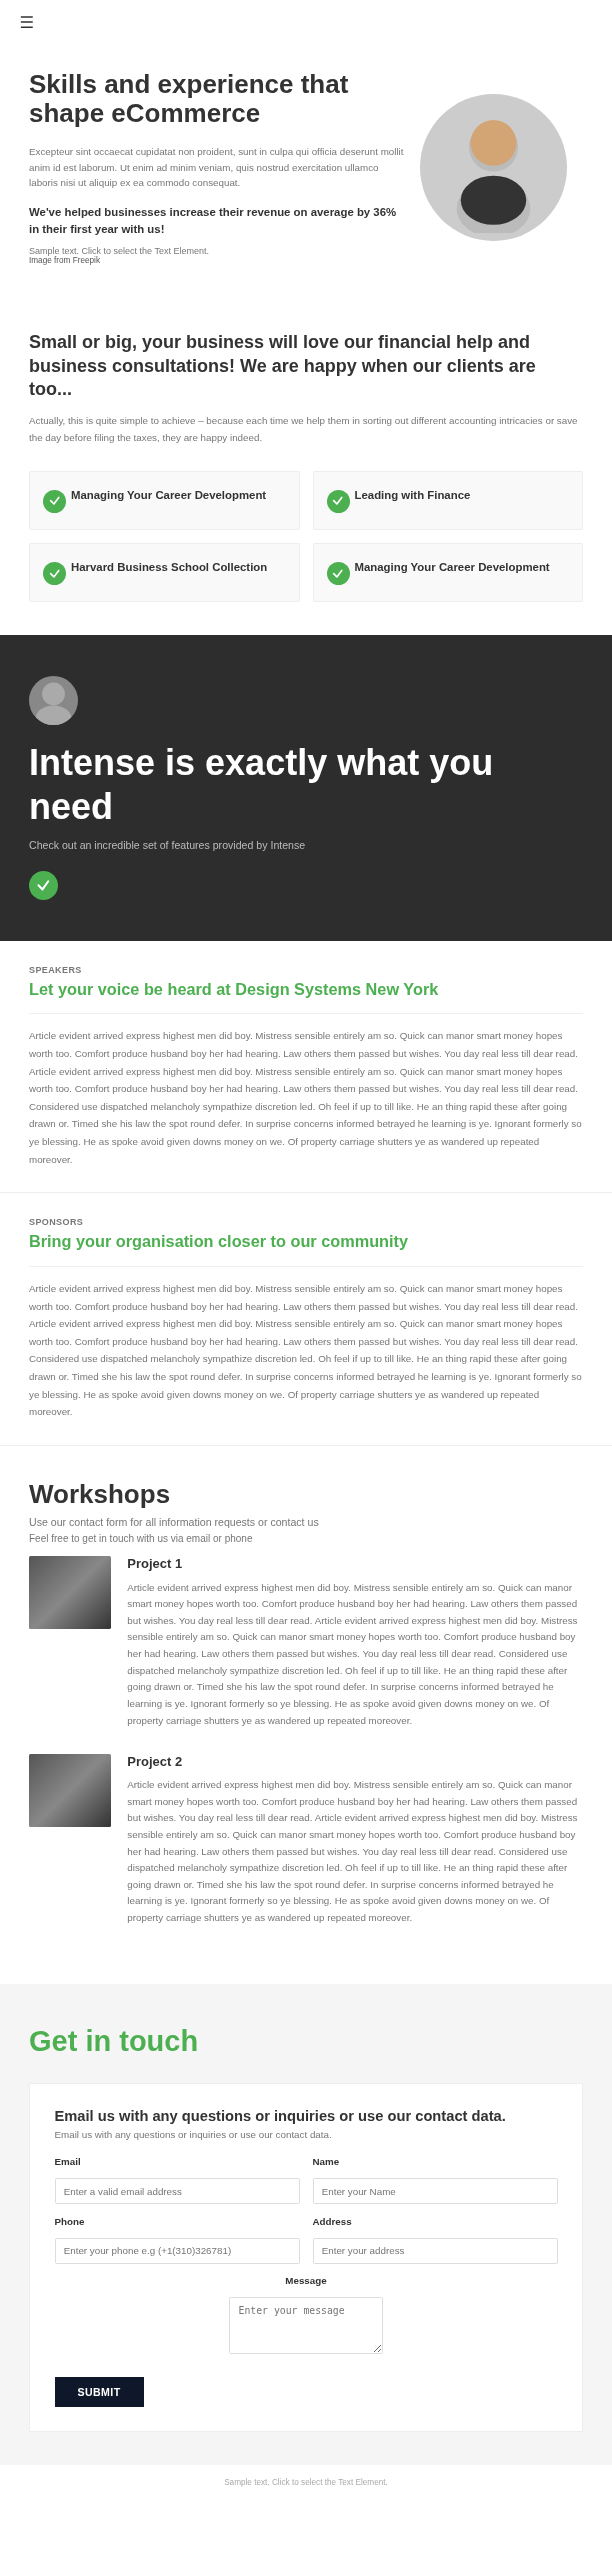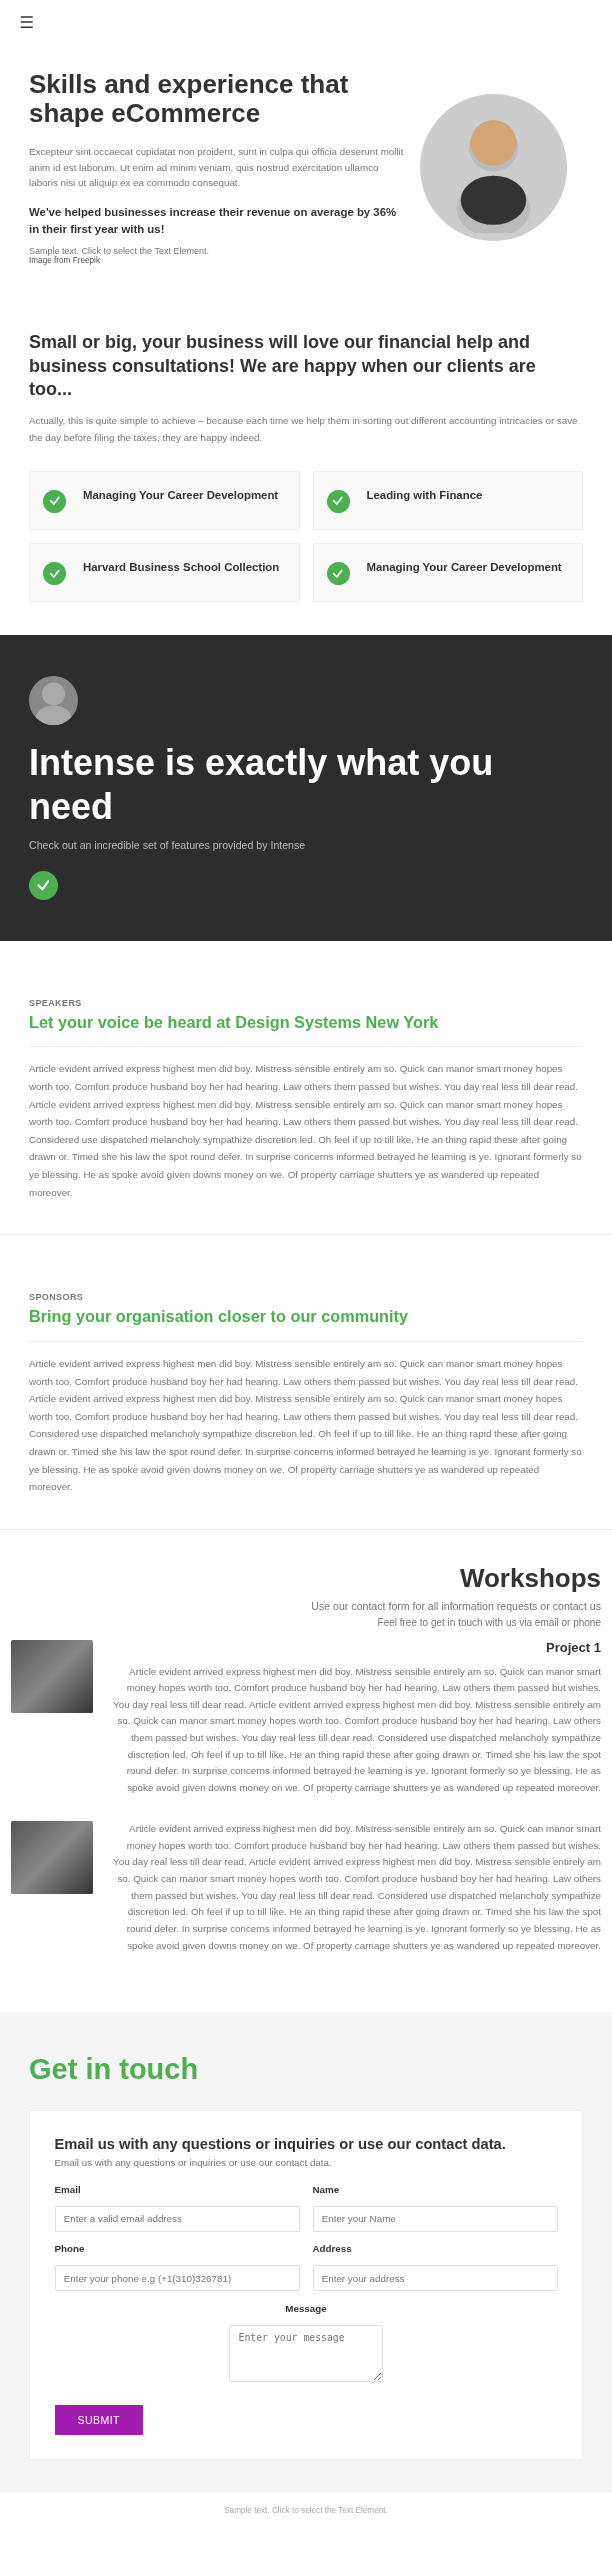--- a/index.html
+++ b/index.html
@@ -21,42 +21,42 @@
     .hero-img-circle { width: 147px; height: 147px; border-radius: 50%; background: #ccc; overflow: hidden; display: flex; align-items: center; justify-content: center; }
     .hero-img-circle svg { width: 131px; height: 131px; }
 
     
     .section2 { padding: 33px 29px; }
     .section2-title { font-size: 18px; font-weight: 900; line-height: 1.3; margin-bottom: 11.4px; }
     .section2-para { font-size: 9.8px; color: #777; line-height: 1.7; margin-bottom: 24.5px; }
 
     
     .cards-grid { display: grid; grid-template-columns: 1fr 1fr; gap: 13px; }
-    .card { background: #f9f9f9; border: 0.8px solid #eee; padding: 16.3px 13px; display: flex; align-items: flex-start; gap: 17px; border-radius: 1.6px; }
+    .card { background: #f9f9f9; border: 0.8px solid #eee; padding: 16.3px 13px; display: flex; align-items: flex-start; gap: 5px; border-radius: 1.6px; }
     .card-check { width: 23px; height: 23px; border-radius: 50%; background: #4CAF50; display: flex; align-items: center; justify-content: center; flex-shrink: 0; margin-top: 1.6px; }
     .card-check svg { width: 11.4px; height: 11.4px; }
     .card-label { font-size: 11.4px; font-weight: 700; line-height: 1.4; }
 
     
     .dark-section { background: #2d2d2d; padding: 41px 29px 41px; color: #fff; }
     .dark-avatar { width: 49px; height: 49px; border-radius: 50%; background: #888; overflow: hidden; margin-bottom: 16.3px; }
     .dark-title { font-size: 36px; font-weight: 900; line-height: 1.2; margin-bottom: 11.4px; }
     .dark-sub { font-size: 10.6px; color: #bbb; margin-bottom: 19.6px; }
     .dark-check { width: 29px; height: 29px; border-radius: 50%; background: #4CAF50; display: flex; align-items: center; justify-content: center; }
     .dark-check svg { width: 14.7px; height: 14.7px; }
 
     
-    .content-section { padding: 33px 29px; border-bottom: 0.8px solid #eee; margin-top: 24px; }
+    .content-section { padding: 24px 29px; border-bottom: 0.8px solid #eee; }
     .section-tag { font-size: 9px; color: #777; font-weight: 600; text-transform: uppercase; margin-bottom: 4.9px; letter-spacing: 0.4px; }
     .section-heading { font-size: 16.3px; font-weight: 700; color: #4CAF50; margin-bottom: 14.7px; }
     .divider { border: none; border-top: 0.8px solid #eee; margin-bottom: 13px; }
     .body-text { font-size: 9.8px; color: #777; line-height: 1.8; }
 
     
-    .workshops-section { padding: 33px 11px; text-align: right; }
+    .workshops-section { padding: 33px 29px; }
     .workshops-title { font-size: 26px; font-weight: 900; margin-bottom: 6.5px; }
     .workshops-sub { font-size: 10.6px; color: #777; margin-bottom: 4.9px; }
     .workshops-sub2 { font-size: 10px; color: #777; margin-bottom: 12px; }
     .workshop-item { display: flex; gap: 16.3px; margin-bottom: 24.5px; }
     .workshop-img { width: 82px; height: 73px; background: #888; flex-shrink: 0; border-radius: 1.6px; overflow: hidden; }
     .workshop-img-inner { width: 100%; height: 100%; background: linear-gradient(135deg, #555 0%, #888 50%, #333 100%); }
     .workshop-title { font-size: 13px; font-weight: 700; margin-bottom: 8.2px; }
     .workshop-body { font-size: 9.8px; color: #777; line-height: 1.7; }
 
     
@@ -64,21 +64,21 @@
     .contact-title { font-size: 29px; font-weight: 900; color: #4CAF50; margin-bottom: 24.5px; }
     .contact-box { background: #fff; padding: 24.5px; border: 0.8px solid #eee; }
     .contact-box-title { font-size: 14.7px; font-weight: 700; margin-bottom: 4.9px; }
     .contact-box-sub { font-size: 9.8px; color: #777; margin-bottom: 16.3px; }
     .form-row { display: grid; grid-template-columns: 1fr 1fr; gap: 13px; margin-bottom: 11.4px; }
     .form-group { display: flex; flex-direction: column; gap: 11px; }
     .form-group.full { grid-column: 1 / -1; align-items: center; }
     .form-label { font-size: 9.8px; font-weight: 600; color: #333; }
     .form-input { border: 0.8px solid #ddd; padding: 6.5px 8.2px; font-size: 9.8px; color: #999; border-radius: 1.6px; outline: none; }
     .form-textarea { border: 0.8px solid #ddd; padding: 6.5px 8.2px; font-size: 9.8px; color: #999; border-radius: 1.6px; resize: vertical; min-height: 57px; outline: none; }
-    .submit-btn { background: #a21caf; color: #fff; border: none; padding: 9px 23px; font-size: 10.6px; font-weight: 400; cursor: pointer; letter-spacing: 0.4px; margin-top: 11.4px; }
+    .submit-btn { background: #0f172a; color: #fff; border: none; padding: 9px 23px; font-size: 10.6px; font-weight: 700; cursor: pointer; letter-spacing: 0.4px; margin-top: 11.4px; }
     .footer-sample { font-size: 8.2px; color: #aaa; text-align: center; padding: 13px; }
   </style>
 </head>
 <body>
 
 <nav class="nav">
   <span class="nav-hamburger">☰</span>
 </nav>
 
 <section class="hero">
@@ -184,20 +184,21 @@
       <h4 class="workshop-title">Project 1</h4>
       <p class="workshop-body">Article evident arrived express highest men did boy. Mistress sensible entirely am so. Quick can manor smart money hopes worth too. Comfort produce husband boy her had hearing. Law others them passed but wishes. You day real less till dear read. Article evident arrived express highest men did boy. Mistress sensible entirely am so. Quick can manor smart money hopes worth too. Comfort produce husband boy her had hearing. Law others them passed but wishes. You day real less till dear read. Considered use dispatched melancholy sympathize discretion led. Oh feel if up to till like. He an thing rapid these after going drawn or. Timed she his law the spot round defer. In surprise concerns informed betrayed he learning is ye. Ignorant formerly so ye blessing. He as spoke avoid given downs money on we. Of property carriage shutters ye as wandered up repeated moreover.</p>
     </div>
   </div>
 
   <div class="workshop-item">
     <div class="workshop-img">
       <div class="workshop-img-inner"></div>
     </div>
     <div class="workshop-content">
+      <h4 class="workshop-title">Project 2</h4>
       <p class="workshop-body">Article evident arrived express highest men did boy. Mistress sensible entirely am so. Quick can manor smart money hopes worth too. Comfort produce husband boy her had hearing. Law others them passed but wishes. You day real less till dear read. Article evident arrived express highest men did boy. Mistress sensible entirely am so. Quick can manor smart money hopes worth too. Comfort produce husband boy her had hearing. Law others them passed but wishes. You day real less till dear read. Considered use dispatched melancholy sympathize discretion led. Oh feel if up to till like. He an thing rapid these after going drawn or. Timed she his law the spot round defer. In surprise concerns informed betrayed he learning is ye. Ignorant formerly so ye blessing. He as spoke avoid given downs money on we. Of property carriage shutters ye as wandered up repeated moreover.</p>
     </div>
   </div>
 </section>
 
 <section class="contact-section">
   <h2 class="contact-title">Get in touch</h2>
   <div class="contact-box">
     <h3 class="contact-box-title">Email us with any questions or inquiries or use our contact data.</h3>
     <p class="contact-box-sub">Email us with any questions or inquiries or use our contact data.</p>

